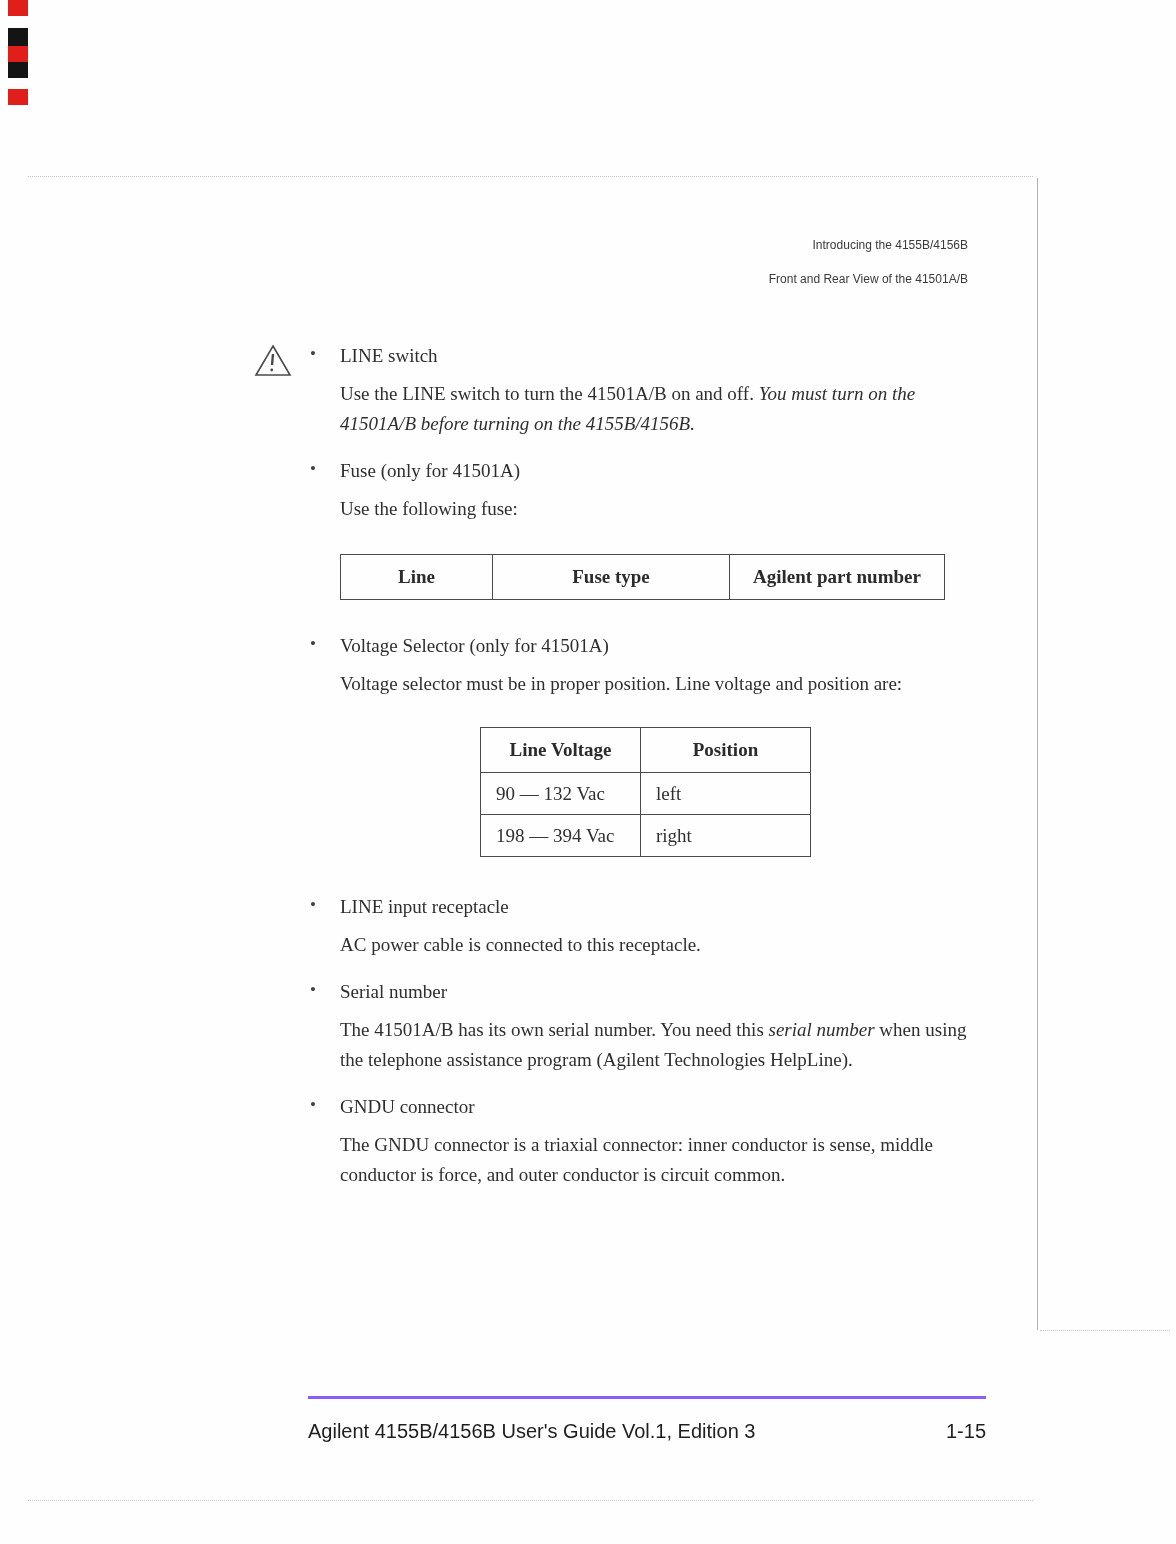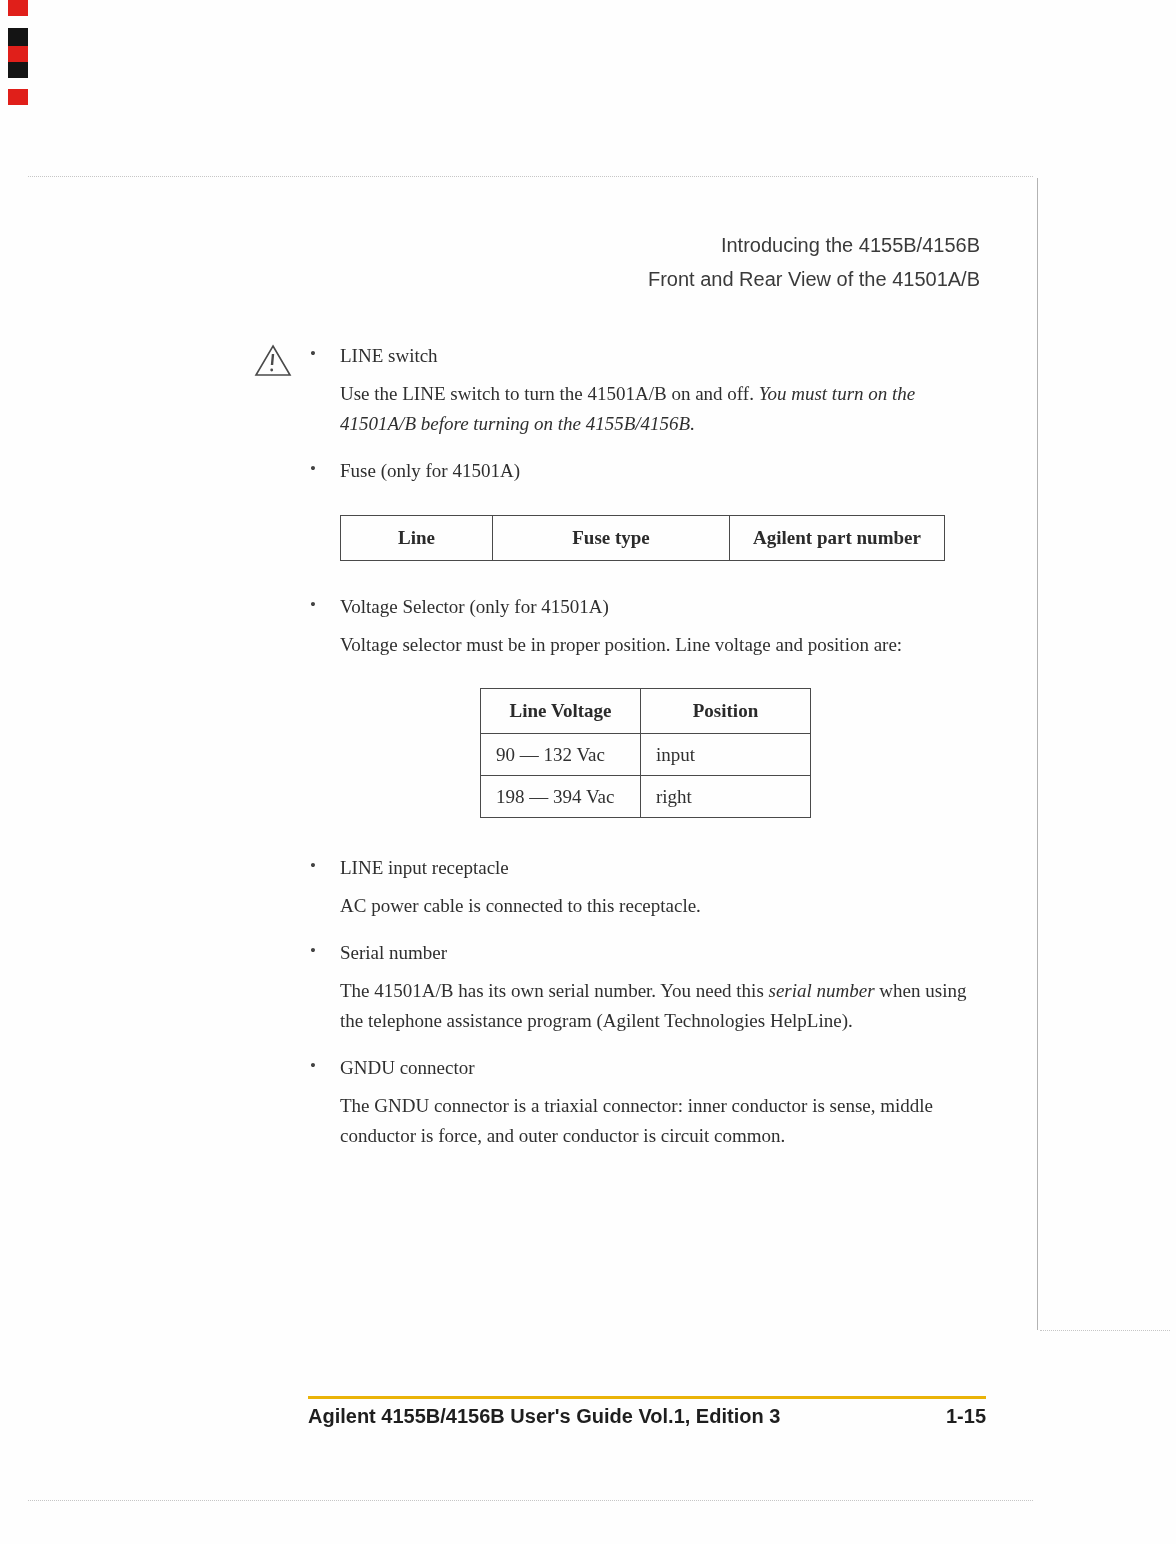--- a/index.html
+++ b/index.html
@@ -19,24 +19,24 @@
   .corner-marks .seg { position: absolute; left: 0; width: 20px; }
   .seg.red { background: #e01f1a; }
   .seg.black { background: #141414; }
   .dotted-line { position: absolute; border-top: 1px dotted #c6c6c6; height: 0; }
   .edge-line { position: absolute; width: 1px; background: #b3b3b3; }
 
   
   .doc-header {
     position: absolute;
     top: 228px;
-    right: 196px;
+    right: 208px;
     text-align: right;
     font-family: "Liberation Sans", sans-serif;
-    font-size: 20px;
+    font-size: 12px;
     color: #3a3a3a;
     line-height: 34px;
   }
 
   
   .warning { position: absolute; left: 254px; top: 344px; }
 
   
   .content {
     position: absolute;
@@ -86,26 +86,26 @@
   .voltage-table { margin: 28px 0 36px 140px; }
   .voltage-table .col1 { width: 160px; }
   .voltage-table .col2 { width: 170px; }
 
   
   .doc-footer {
     position: absolute;
     left: 308px;
     top: 1396px;
     width: 678px;
-    border-top: 3px solid #eab308;
-    padding-top: 6px;
+    border-top: 3px solid #8b5cf6;
+    padding-top: 21px;
     display: flex;
     justify-content: space-between;
     font-family: "Liberation Sans", sans-serif;
-    font-weight: bold;
+    font-weight: normal;
     font-size: 20px;
     color: #1e1e1e;
   }
 </style>
 </head>
 <body>
 
 <div class="page">
 
   <div class="corner-marks">
@@ -139,20 +139,21 @@
     <div class="item-title">
       <span class="bullet">•</span>
       <span>LINE switch</span>
     </div>
     <p><span>Use the LINE switch to turn the 41501A/B on and off. </span><span class="italic">You must turn on the 41501A/B before turning on the 4155B/4156B.</span></p>
 
     <div class="item-title">
       <span class="bullet">•</span>
       <span>Fuse (only for 41501A)</span>
     </div>
+    <p>Use the following fuse:</p>
 
     <table class="fuse-table">
       <tbody>
           <tr>
         <th class="col1">Line</th>
         <th class="col2">Fuse type</th>
         <th class="col3">Agilent part number</th>
       </tr>
     </tbody>
       </table>
@@ -164,21 +165,21 @@
     <p>Voltage selector must be in proper position. Line voltage and position are:</p>
 
     <table class="voltage-table">
       <tbody>
           <tr>
         <th class="col1">Line Voltage</th>
         <th class="col2">Position</th>
       </tr>
       <tr>
         <td>90 — 132 Vac</td>
-        <td>input</td>
+        <td>left</td>
       </tr>
       <tr>
         <td>198 — 394 Vac</td>
         <td>right</td>
       </tr>
     </tbody>
       </table>
 
     <div class="item-title">
       <span class="bullet">•</span>

